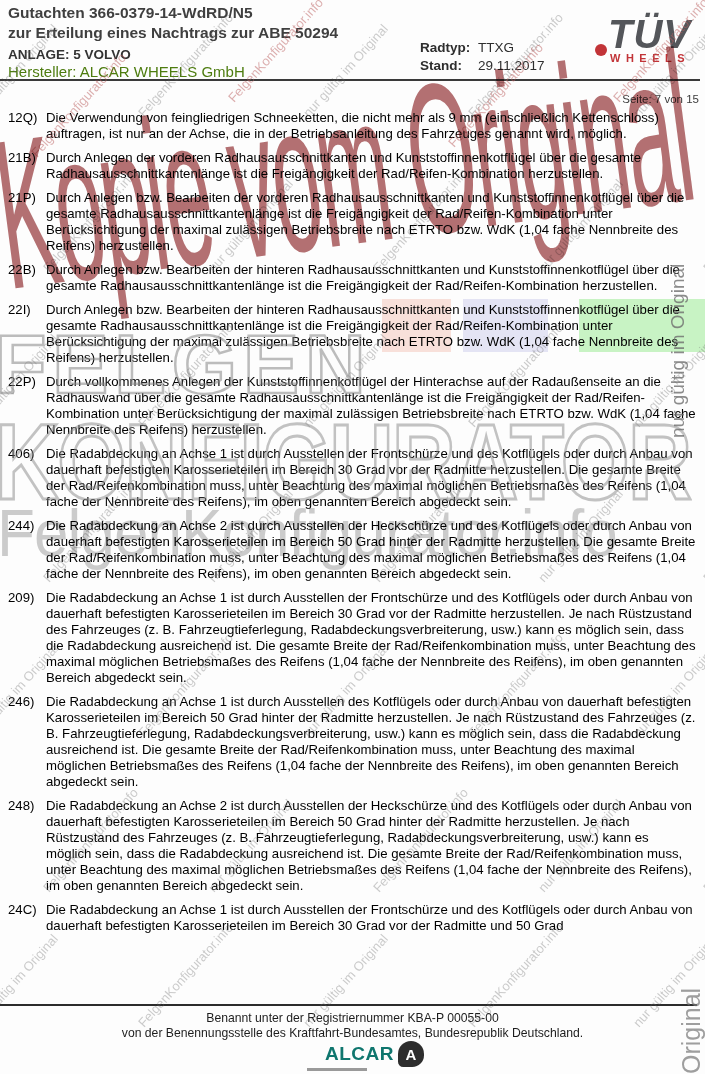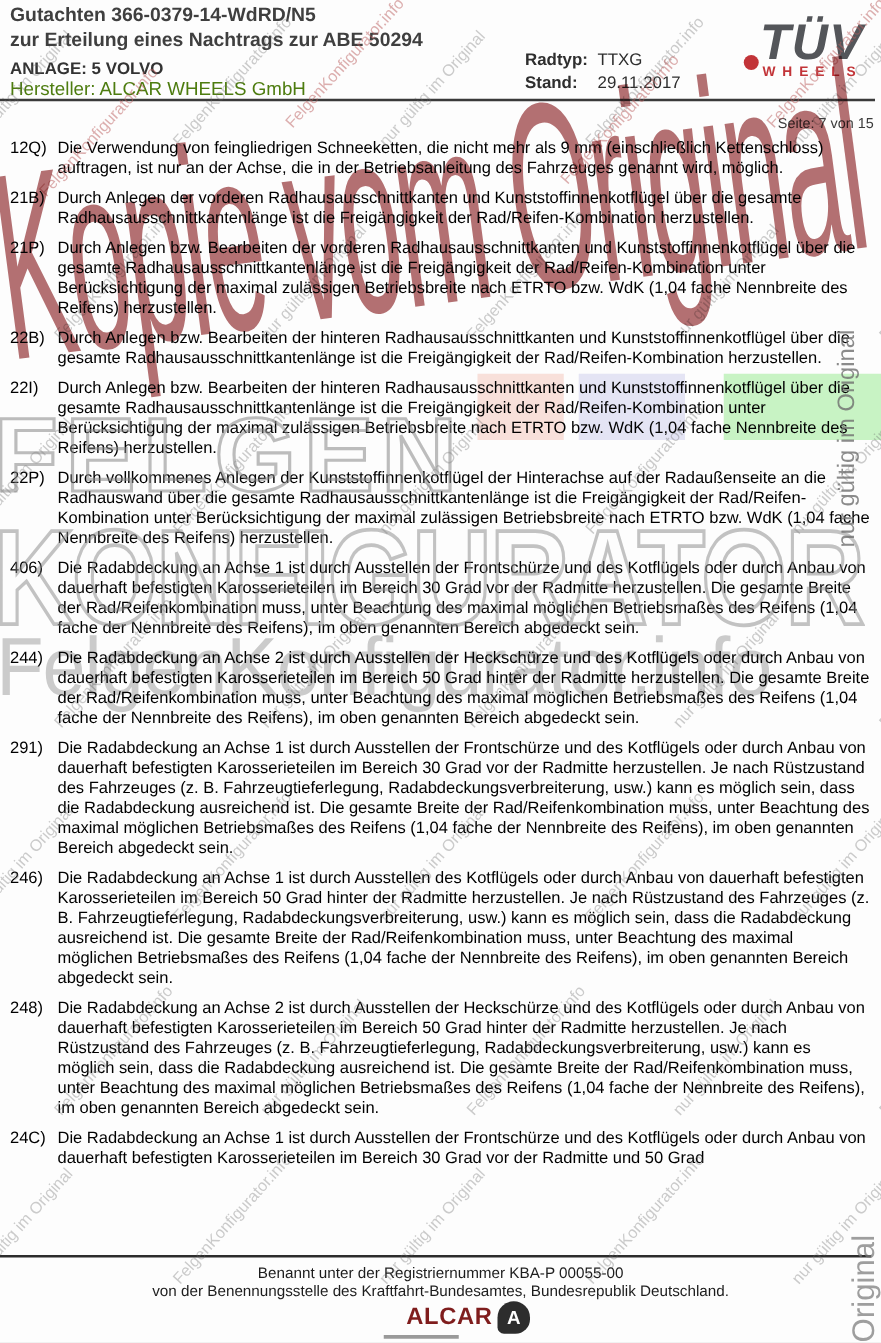--- a/index.html
+++ b/index.html
@@ -33,21 +33,21 @@
   .hl { position:absolute; top:-3px; height:53px; z-index:0; }
   .hl-pink     { left:336px; width:69px; }
   .hl-lavender { left:417px; width:85px; }
   .hl-green    { left:533px; width:128px; }
   
   .ftr-rule  { position:absolute; left:0; top:1004px; width:697px; height:2px; background:#2c2c2c; z-index:1; }
   .ftr-line1 { position:absolute; left:0; top:1011px; width:100%; text-align:center; font-size:12.2px; color:#1d1d1d; z-index:1; }
   .ftr-line2 { position:absolute; left:0; top:1026px; width:100%; text-align:center; font-size:12.2px; color:#1d1d1d; z-index:1; }
   .alcar { position:absolute; left:0; top:1041px; width:100%; display:flex; justify-content:center; align-items:flex-start; z-index:1; }
   .alcar-inner { display:flex; align-items:center; }
-  .alcar-word { font-size:19px; font-weight:800; letter-spacing:0.5px; color:#7f1d1d;margin-left:44px; }
+  .alcar-word { font-size:19px; font-weight:800; letter-spacing:0.5px; color:#0f766e;margin-left:44px; }
   .alcar-emblem { width:26px; height:26px; margin-left:4px; border-radius:50% 50% 45% 20%; background:#2d2d2d; color:#fff;
                   display:flex; align-items:center; justify-content:center; font-size:15px; font-weight:bold; }
   .alcar-tagline { position:absolute; top:27px; left:calc(50% - 46px); width:60px; height:3px; background:#9a9a9a; }
   
   .wm { position:absolute; pointer-events:none; white-space:nowrap; line-height:1; }
   .wm-kopie {
     left:-15px; top:110px; font-size:158px; font-weight:500; letter-spacing:-4px;
     color:rgba(168,88,90,0.85); transform:rotate(-7.5deg) scale(0.55,1.35);
     transform-origin:left top; mix-blend-mode:multiply; z-index:3;
   }
@@ -149,21 +149,21 @@
           <span class="item-text">Die Radabdeckung an Achse 1 ist durch Ausstellen der Frontschürze und des Kotflügels oder durch Anbau von dauerhaft befestigten Karosserieteilen im Bereich 30 Grad vor der Radmitte herzustellen. Die gesamte Breite der Rad/Reifenkombination muss, unter Beachtung des maximal möglichen Betriebsmaßes des Reifens (1,04 fache der Nennbreite des Reifens), im oben genannten Bereich abgedeckt sein.</span>
         </div>
       </div>
       <div class="item">
         <div class="item-num">244)</div>
         <div class="item-body">
           <span class="item-text">Die Radabdeckung an Achse 2 ist durch Ausstellen der Heckschürze und des Kotflügels oder durch Anbau von dauerhaft befestigten Karosserieteilen im Bereich 50 Grad hinter der Radmitte herzustellen. Die gesamte Breite der Rad/Reifenkombination muss, unter Beachtung des maximal möglichen Betriebsmaßes des Reifens (1,04 fache der Nennbreite des Reifens), im oben genannten Bereich abgedeckt sein.</span>
         </div>
       </div>
       <div class="item">
-        <div class="item-num">291)</div>
+        <div class="item-num">209)</div>
         <div class="item-body">
           <span class="item-text">Die Radabdeckung an Achse 1 ist durch Ausstellen der Frontschürze und des Kotflügels oder durch Anbau von dauerhaft befestigten Karosserieteilen im Bereich 30 Grad vor der Radmitte herzustellen. Je nach Rüstzustand des Fahrzeuges (z. B. Fahrzeugtieferlegung,  Radabdeckungsverbreiterung, usw.) kann es möglich sein, dass die Radabdeckung ausreichend ist. Die gesamte Breite der Rad/Reifenkombination muss, unter Beachtung des maximal möglichen Betriebsmaßes des Reifens (1,04 fache der Nennbreite des Reifens), im oben genannten Bereich abgedeckt sein.</span>
         </div>
       </div>
       <div class="item">
         <div class="item-num">246)</div>
         <div class="item-body">
           <span class="item-text">Die Radabdeckung an Achse 1 ist durch Ausstellen des Kotflügels oder durch Anbau von dauerhaft befestigten Karosserieteilen im Bereich 50 Grad hinter der Radmitte herzustellen. Je nach Rüstzustand des Fahrzeuges (z. B. Fahrzeugtieferlegung,  Radabdeckungsverbreiterung, usw.) kann es möglich sein, dass die Radabdeckung ausreichend ist. Die gesamte Breite der Rad/Reifenkombination muss, unter Beachtung des maximal möglichen Betriebsmaßes des Reifens (1,04 fache der Nennbreite des Reifens), im oben genannten Bereich abgedeckt sein.</span>
         </div>
       </div>

